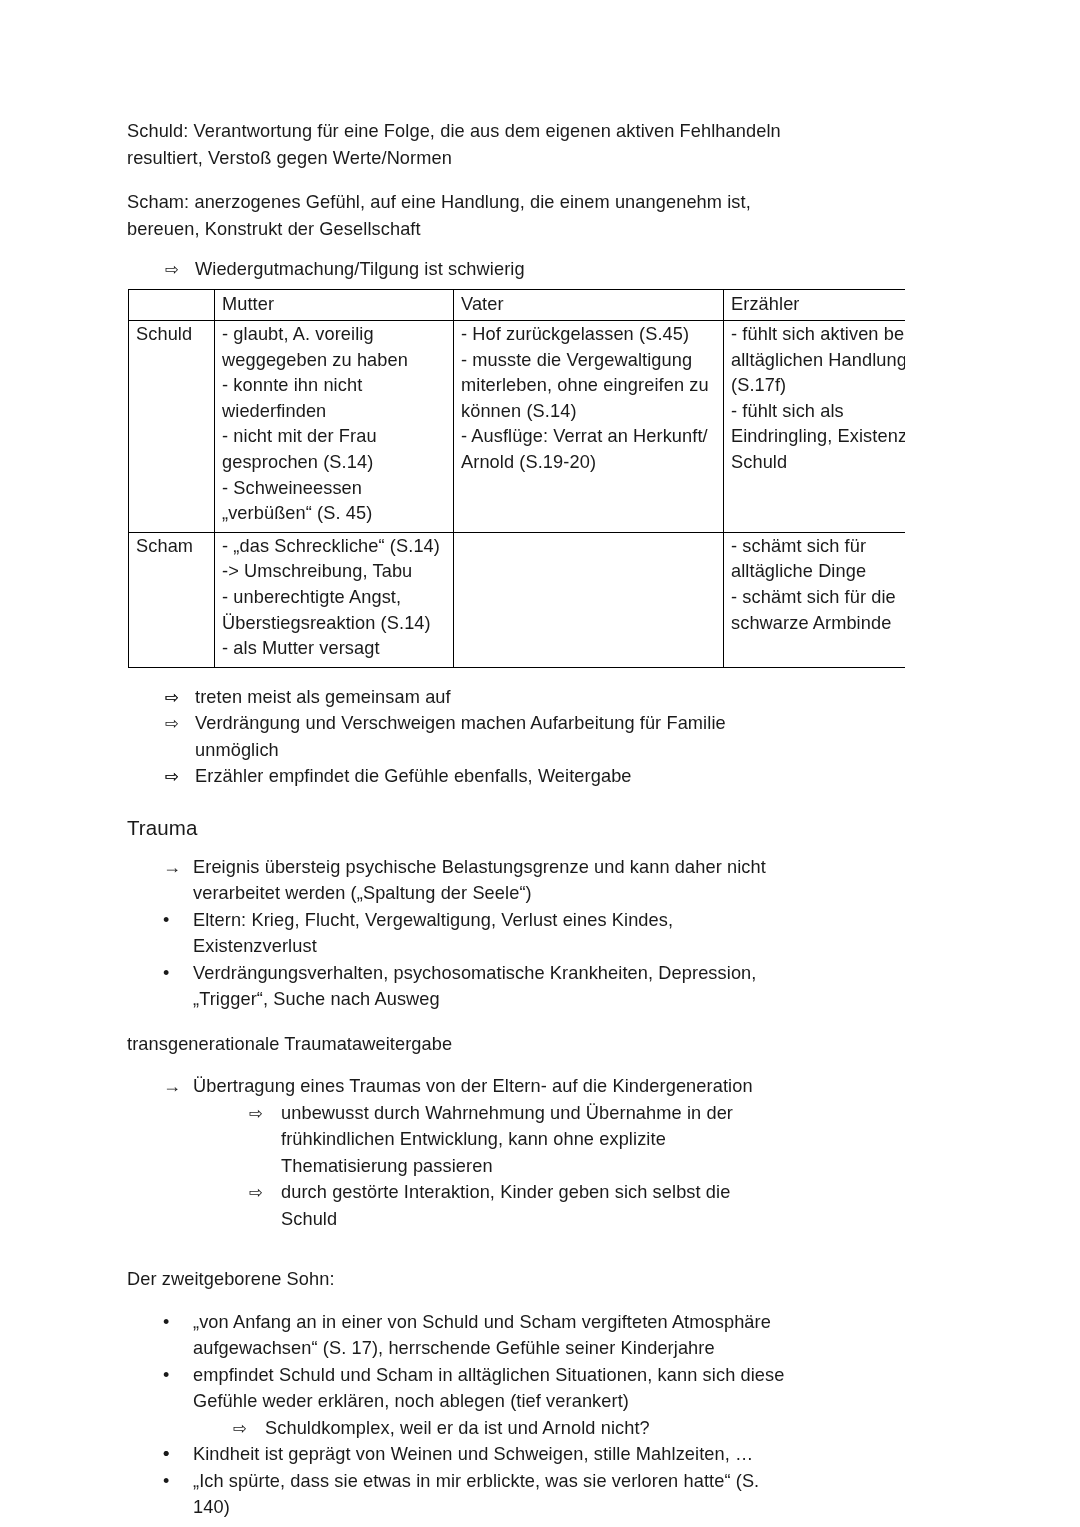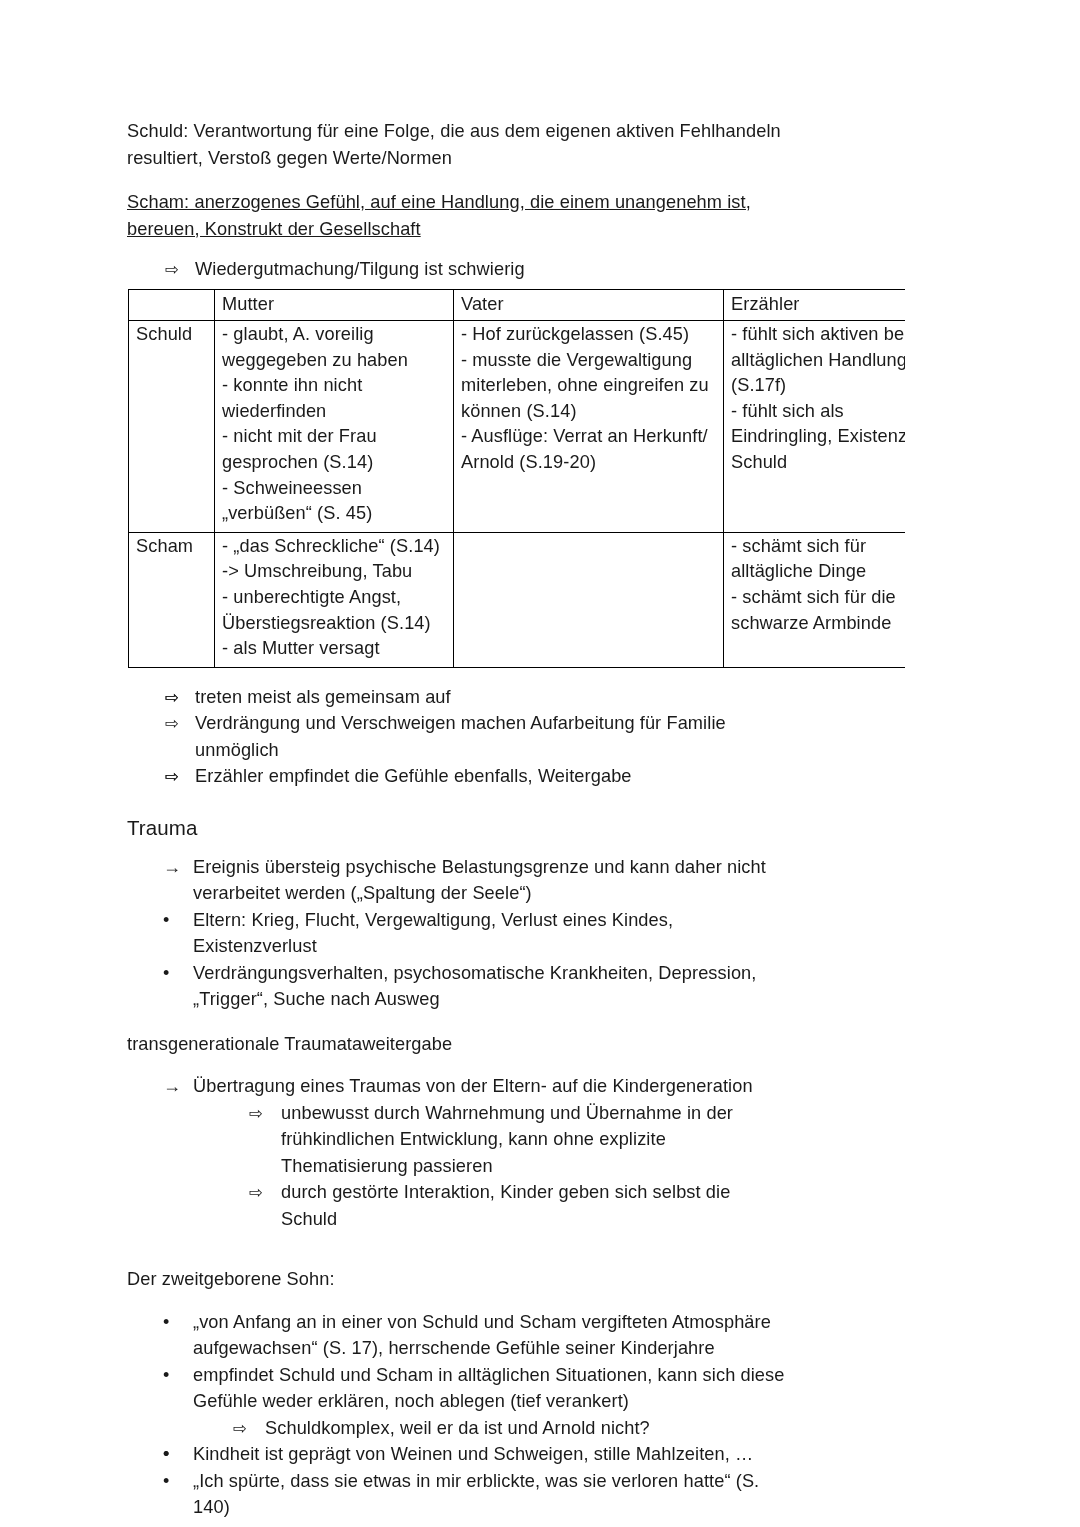--- a/index.html
+++ b/index.html
@@ -23,21 +23,21 @@
   }
 
   
   .para {
     font-size: 18.2px;
     line-height: 26.5px;
     margin: 0 0 18px 0;
     max-width: 820px;
     letter-spacing: 0.1px;
   }
-  .para.tight { margin-bottom: 14px; text-decoration: underline; }
+  .para.tight { margin-bottom: 14px; }
 
   h2.heading {
     font-size: 20.5px;
     font-weight: normal;
     line-height: 27px;
     margin: 24px 0 13px 0;
     letter-spacing: 0.1px;
   }
 
   

